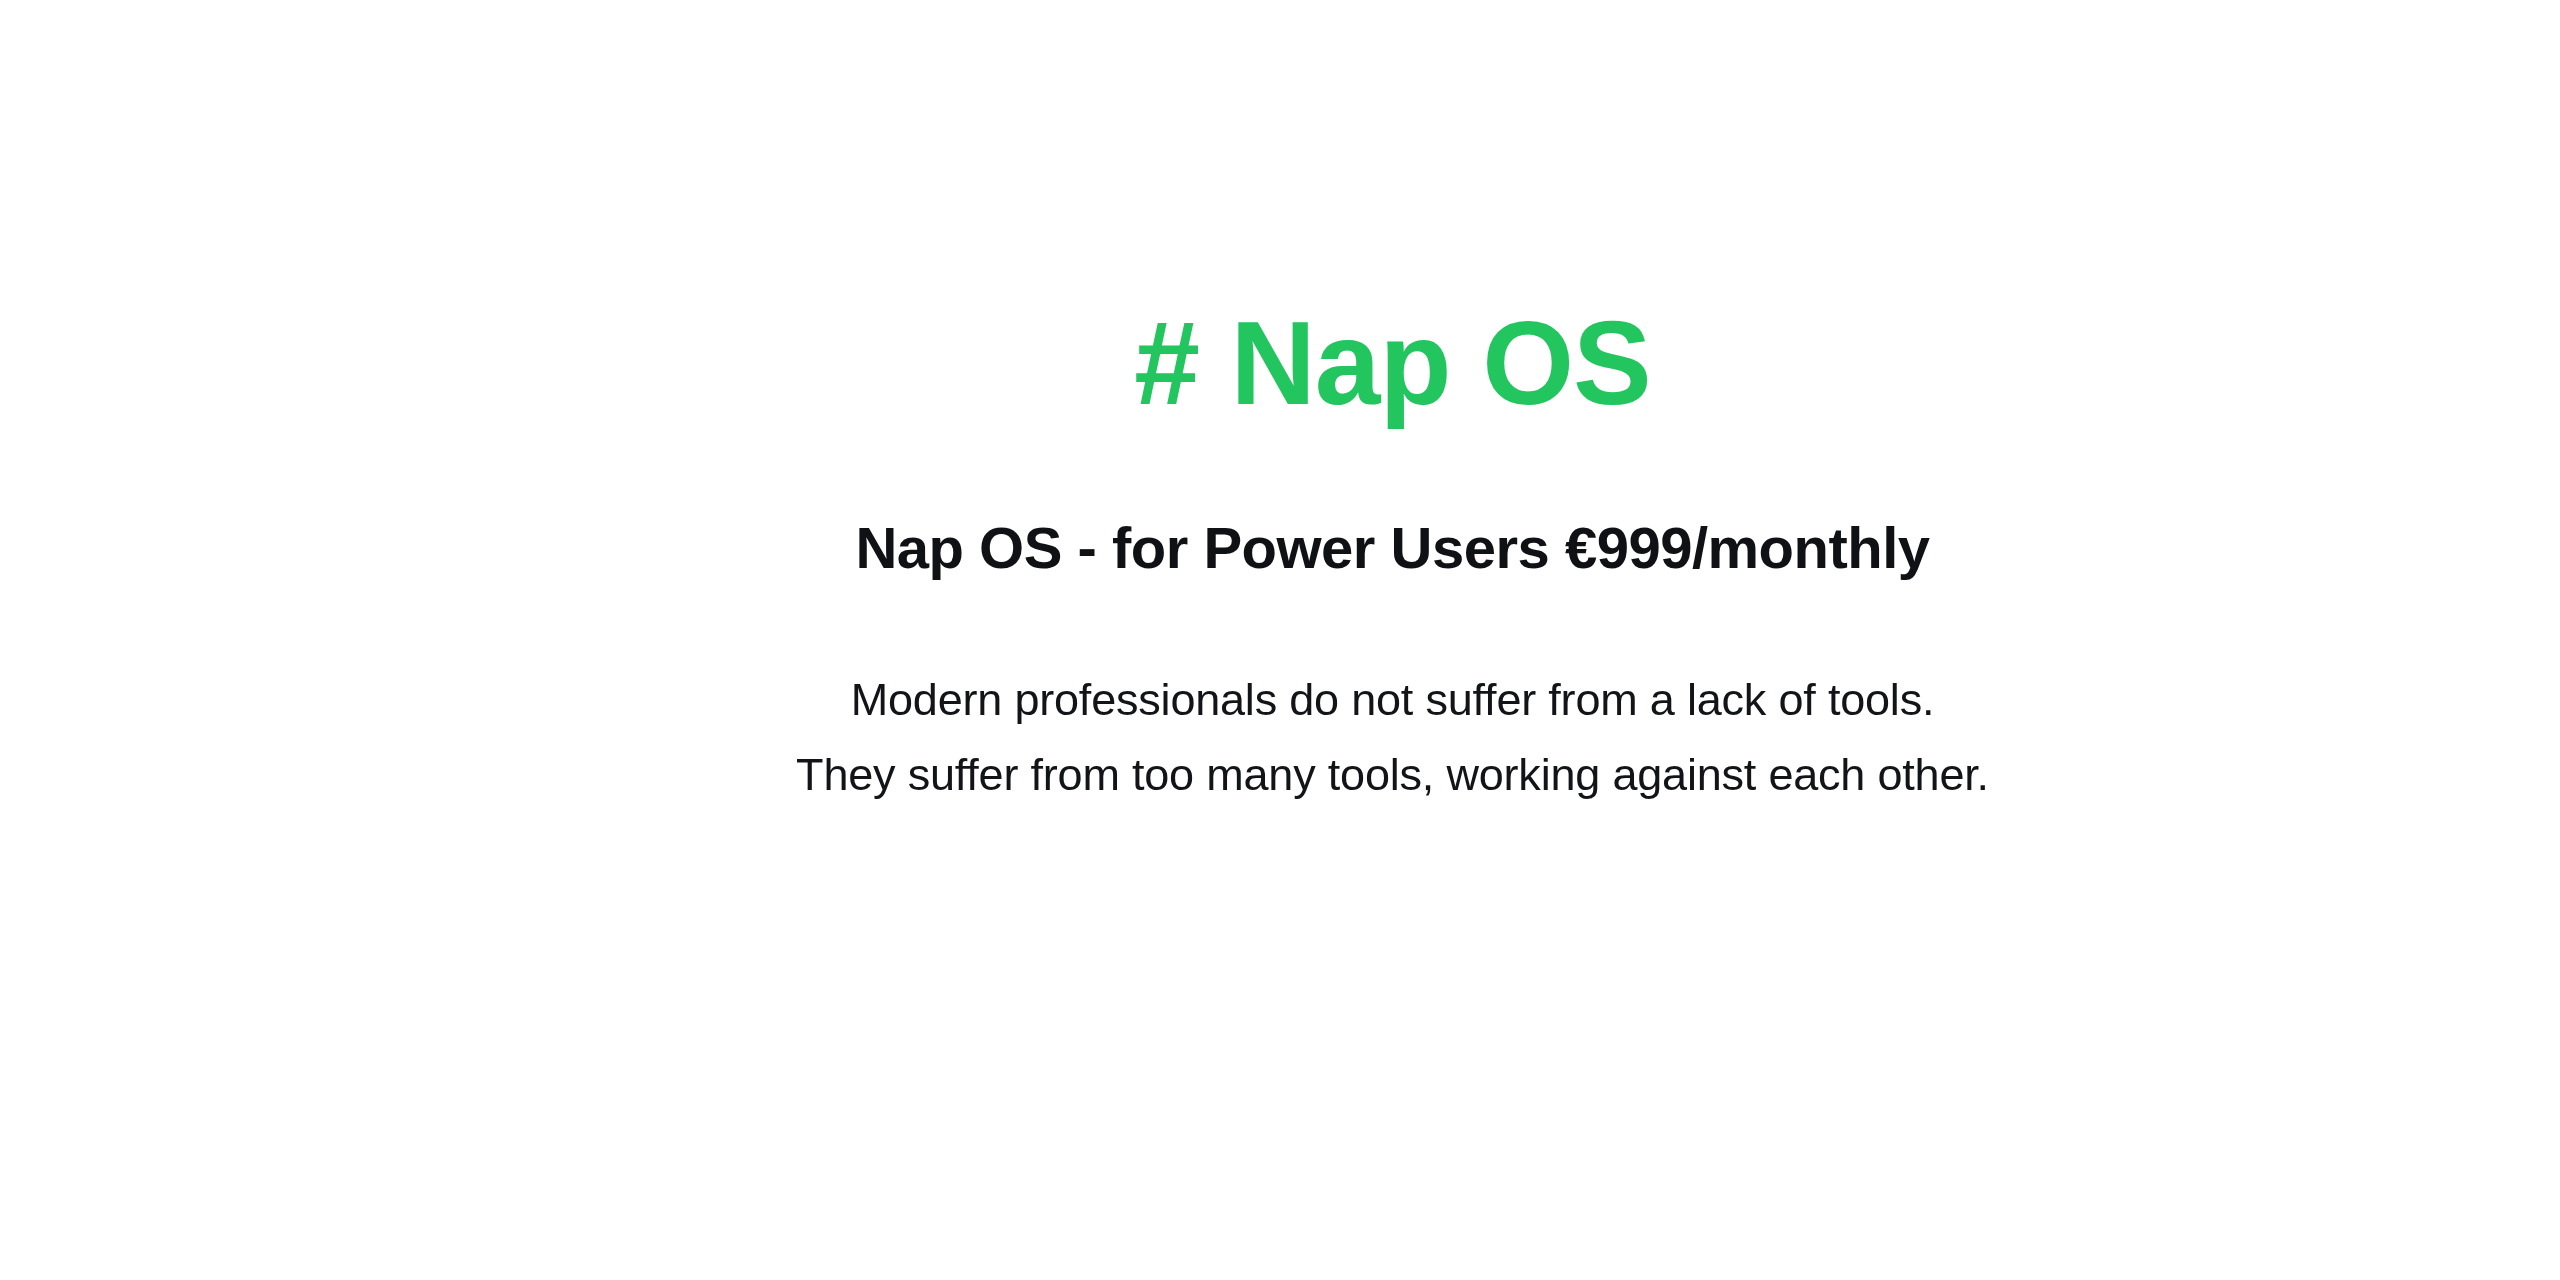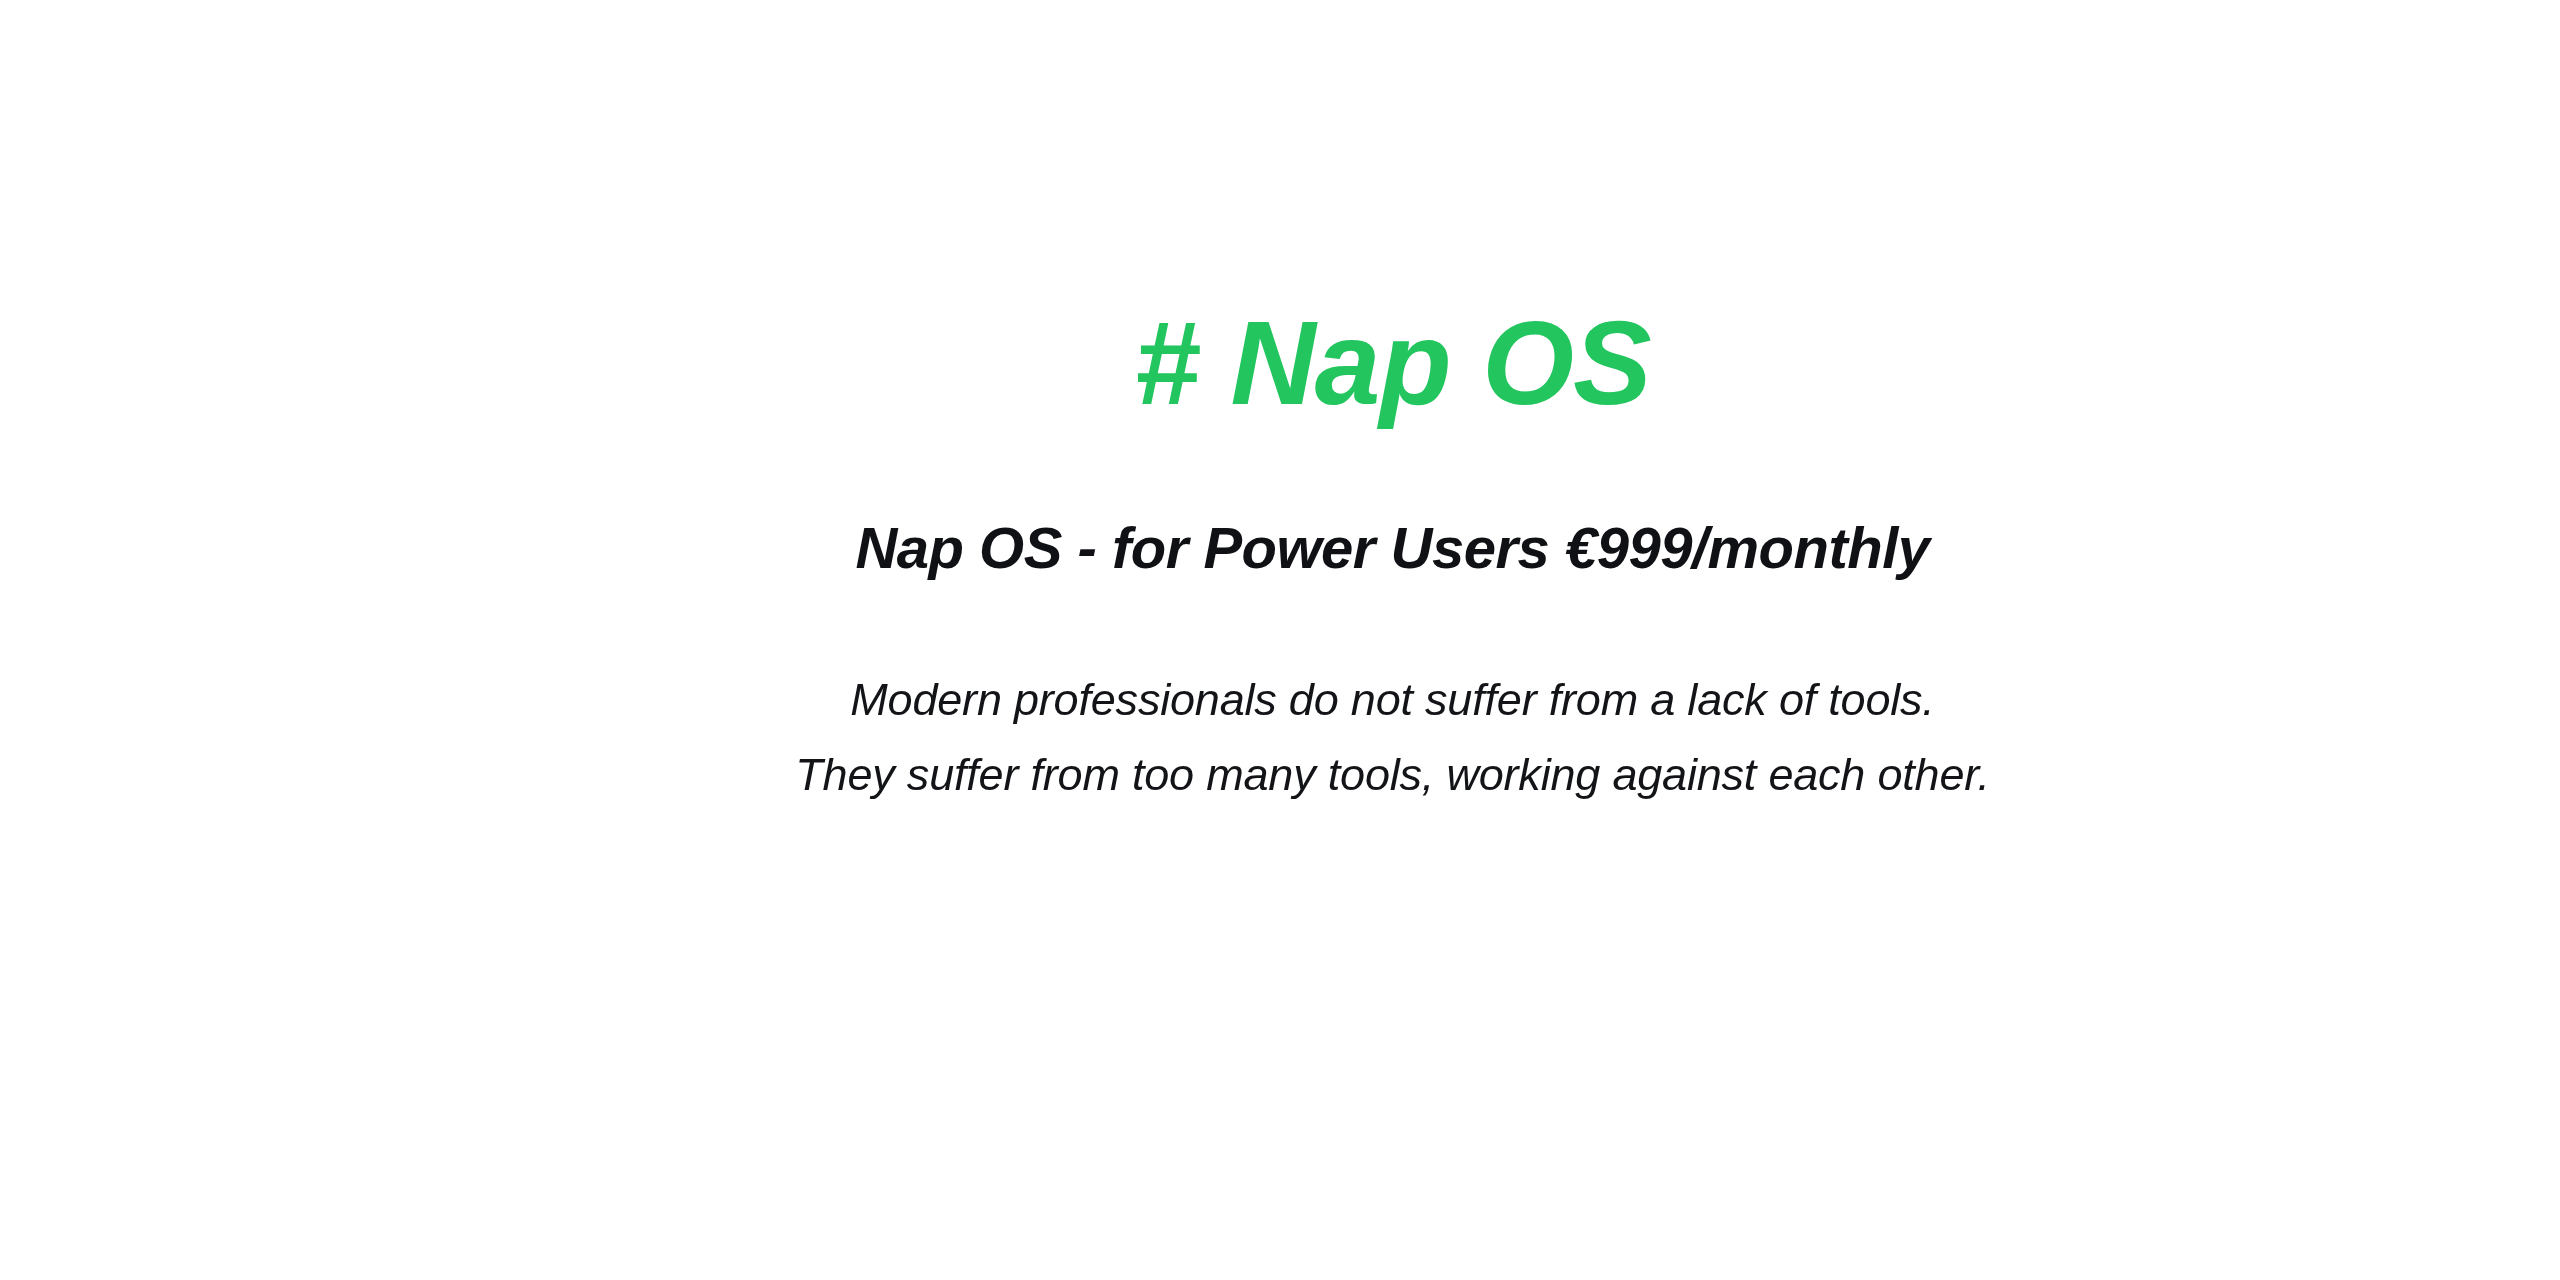--- a/index.html
+++ b/index.html
@@ -14,21 +14,20 @@
     font-family: "Liberation Sans", "DejaVu Sans", sans-serif;
     overflow: hidden;
     -webkit-font-smoothing: antialiased;
   }
 
   .page {
     position: relative;
     width: 2560px;
     height: 1140px;
     background: #ffffff;
-    font-style: italic;
   }
 
   
   .content {
     position: absolute;
     left: 0;
     top: 0;
     width: 2785px;   
     padding-top: 300px;
     box-sizing: border-box;

